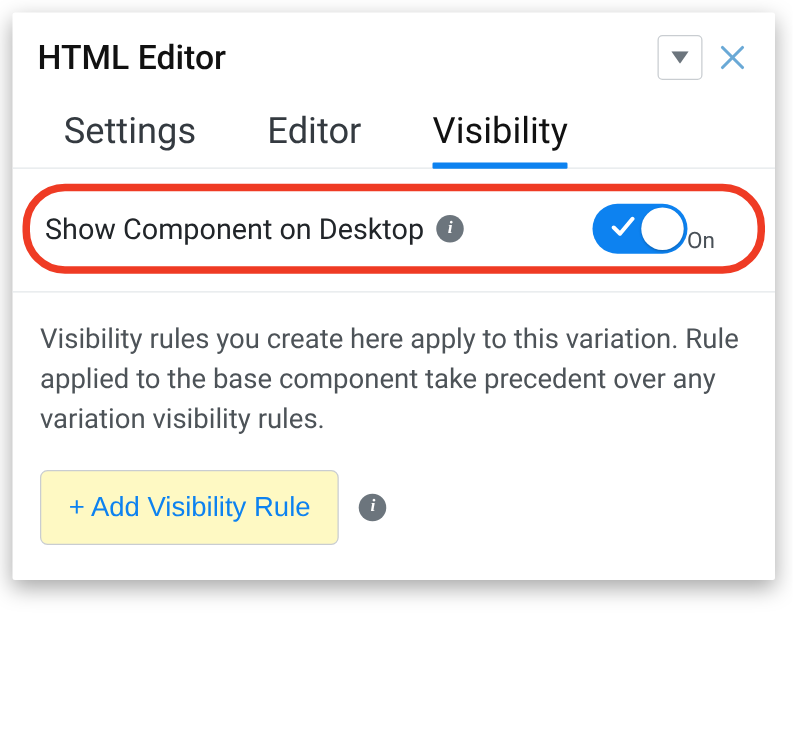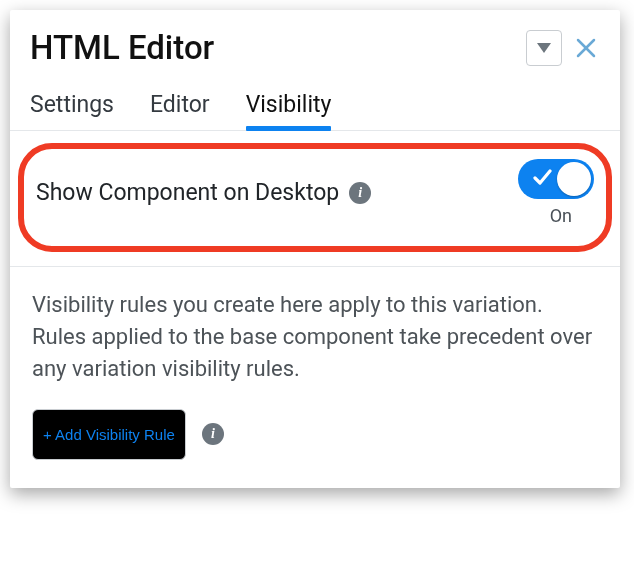--- a/index.html
+++ b/index.html
@@ -16,21 +16,21 @@
     border-radius: 2px;
     padding-bottom: 28px;
   }
   
   .header {
     display: flex;
     align-items: center;
     padding: 18px 20px 16px 20px;
   }
   .title {
-    font-size: 33px;
+    font-size: 27px;
     font-weight: 500;
     color: #111;
     flex: 1;
   }
   .dropdown-btn {
     width: 36px;
     height: 36px;
     border: 1px solid #c9cdd1;
     border-radius: 4px;
     background: #fff;
@@ -50,44 +50,45 @@
     color: #5a9fd4;
   }
   
   .tabs {
     display: flex;
     gap: 36px;
     padding: 8px 20px 0 20px;
     border-bottom: 1px solid #e4e7ea;
   }
   .tab {
-    font-size: 23px;
+    font-size: 29px;
     color: #343a40;
     padding-bottom: 12px;
     cursor: pointer;
     position: relative;
+    margin-left: 21px;
   }
   .tab.active {
     font-weight: 400;
     color: #111;
   }
   .tab.active::after {
     content: "";
     position: absolute;
     left: 0; right: 0; bottom: -1px;
     height: 5px;
     background: #0d82f0;
     border-radius: 1px;
   }
   
   .highlight-wrap {
     margin: 12px 8px 0 8px;
     border: 6px solid #ef3b24;
     border-radius: 34px;
-    padding: 10px 12px 20px 12px;
+    padding: 10px 12px 10px 12px;
   }
   .toggle-row {
     display: flex;
     align-items: center;
   }
   .toggle-label {
     font-size: 23px;
     color: #212529;
     margin-right: 10px;
   }
@@ -101,21 +102,21 @@
     color: #fff;
     font-style: italic;
     font-family: Georgia, serif;
     font-size: 14px;
     font-weight: 700;
     cursor: default;
   }
   .spacer { flex: 1; }
   .toggle-col {
     display: flex;
-    flex-direction: column;
+    flex-direction: row;
     align-items: flex-end;
   }
   .toggle {
     width: 76px;
     height: 40px;
     border-radius: 40px;
     background: #0d82f0;
     position: relative;
     cursor: pointer;
   }
@@ -155,25 +156,25 @@
   }
   .btn-row {
     margin-top: 24px;
     display: flex;
     align-items: center;
     gap: 16px;
   }
   .add-btn {
     border: 1px solid #c9cdd1;
     border-radius: 6px;
-    background: #000000;
+    background: #fef9c3;
     color: #0d82f0;
-    font-size: 15px;
+    font-size: 22px;
     font-weight: 500;
-    padding: 16px 10px;
+    padding: 16px 22px;
     cursor: pointer;
   }
 </style>
 </head>
 <body>
 
 <div class="panel">
 
   <div class="header">
     <div class="title">HTML Editor</div>
@@ -211,20 +212,20 @@
           <span class="knob"></span>
         </div>
         <div class="toggle-state">On</div>
       </div>
     </div>
   </div>
 
   <div class="divider"></div>
 
   <div class="section">
-    <p class="desc">Visibility rules you create here apply to this variation. Rules applied to the base component take precedent over any variation visibility rules.</p>
+    <p class="desc">Visibility rules you create here apply to this variation. Rule applied to the base component take precedent over any variation visibility rules.</p>
     <div class="btn-row">
       <button class="add-btn">+ Add Visibility Rule</button>
       <span class="info-icon">i</span>
     </div>
   </div>
 
 </div>
 
 </body></html>

